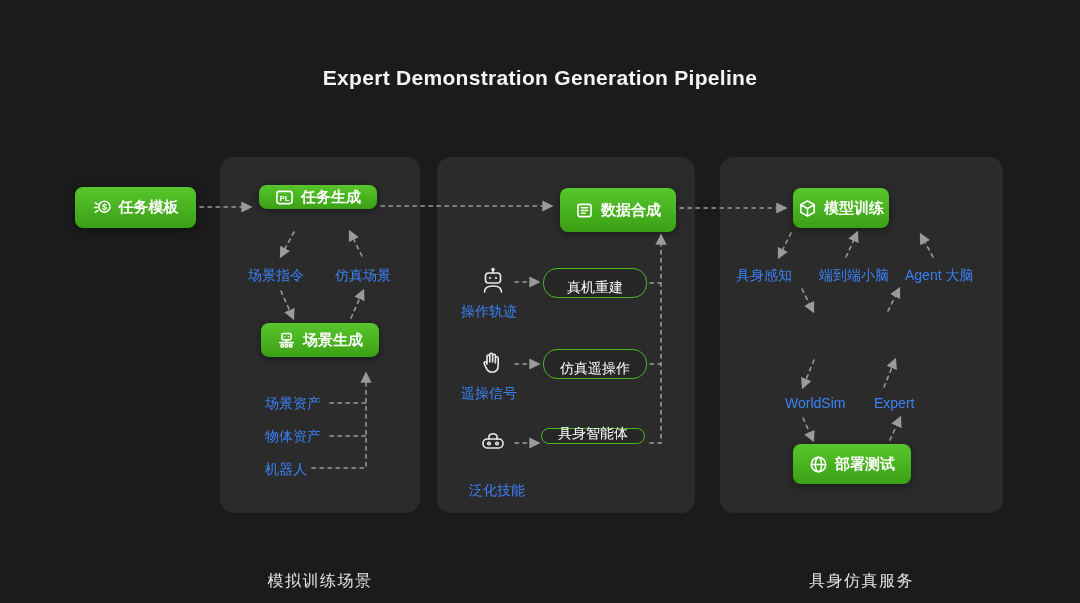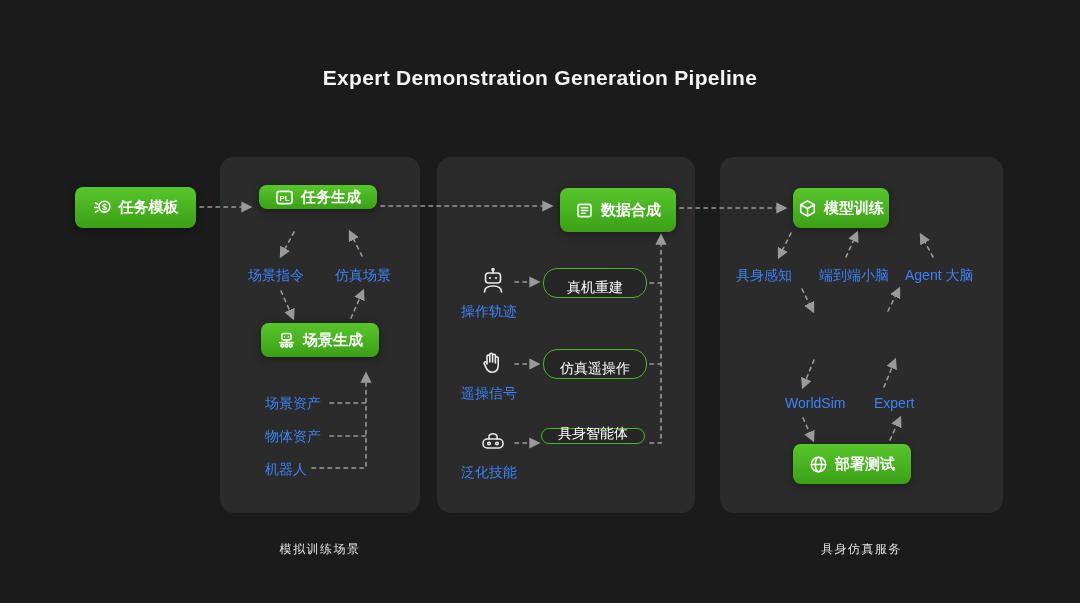--- a/index.html
+++ b/index.html
@@ -24,21 +24,21 @@
   }
   .gbtn svg{flex:0 0 auto;display:block}
   .lbl{position:absolute;font-size:14px;color:#3b82f6;white-space:nowrap;line-height:20px}
   .obox{
     position:absolute;display:flex;align-items:flex-end;justify-content:center;
     border:1.5px solid var(--outline-green,#4cb621);border-radius:14px;
     color:#fff;font-size:14px;background:rgba(0,0,0,.10);white-space:nowrap;
   }
   .srcicon{position:absolute}
   .caption{
-    position:absolute;top:541px;font-size:12px;color:#e3e3e3;
+    position:absolute;top:571px;font-size:16px;color:#e3e3e3;
     text-align:center;letter-spacing:1.5px;white-space:nowrap;
   }
   svg.overlay{position:absolute;inset:0;pointer-events:none}
   .c{fill:none;stroke:var(--arrow,#9a9a9a);stroke-width:1.6;stroke-dasharray:3.5 4.5;stroke-linecap:round}
   svg text{font-family:"Liberation Sans","DejaVu Sans",sans-serif}
   .ic{fill:none;stroke:#fff;stroke-width:1.5;stroke-linecap:round;stroke-linejoin:round}
   .ic2{fill:none;stroke:#e9e9e9;stroke-width:1.6;stroke-linecap:round;stroke-linejoin:round}
 </style>
 </head>
 <body>
@@ -115,21 +115,21 @@
     <div class="obox" style="left:106px;top:192px;width:104px;height:30px">
       <span>仿真遥操作</span>
     </div>
 
     <svg class="srcicon ic2" style="left:42px;top:271px" viewBox="0 0 28 28" width="28" height="28">
       <rect x="4" y="11" width="20" height="9" rx="4.2"></rect>
       <circle cx="10" cy="15.5" r="1.3"></circle>
       <circle cx="18" cy="15.5" r="1.3"></circle>
       <path d="M10,11 V8.6 M18,11 V8.6 M10,8 a4.2,3.2 0 0 1 8,0"></path>
     </svg>
-    <span class="lbl" style="left:24px;top:305px;width:64px;text-align:left">泛化技能</span>
+    <span class="lbl" style="left:24px;top:323px;width:64px;text-align:right">泛化技能</span>
     <div class="obox" style="left:104px;top:271px;width:104px;height:16px">
       <span>具身智能体</span>
     </div>
   </div>
 
   <div class="panel" style="left:720px;top:157px;width:283px;height:356px">
     <div class="gbtn" style="left:73px;top:31px;width:96px;height:40px">
       <svg class="ic" viewBox="0 0 18 18" width="19" height="19">
         <path d="M9,1.8 L15.4,5.4 V12.6 L9,16.2 L2.6,12.6 V5.4 Z M2.6,5.4 L9,9 L15.4,5.4 M9,9 V16.2"></path>
       </svg>

